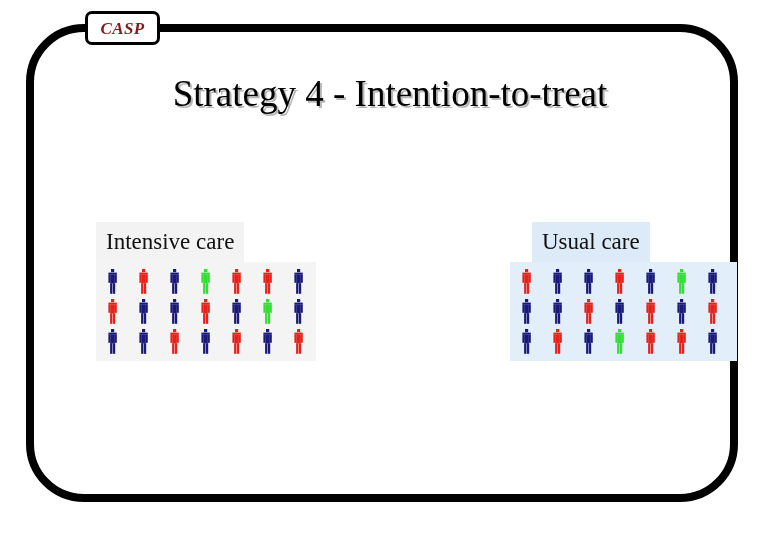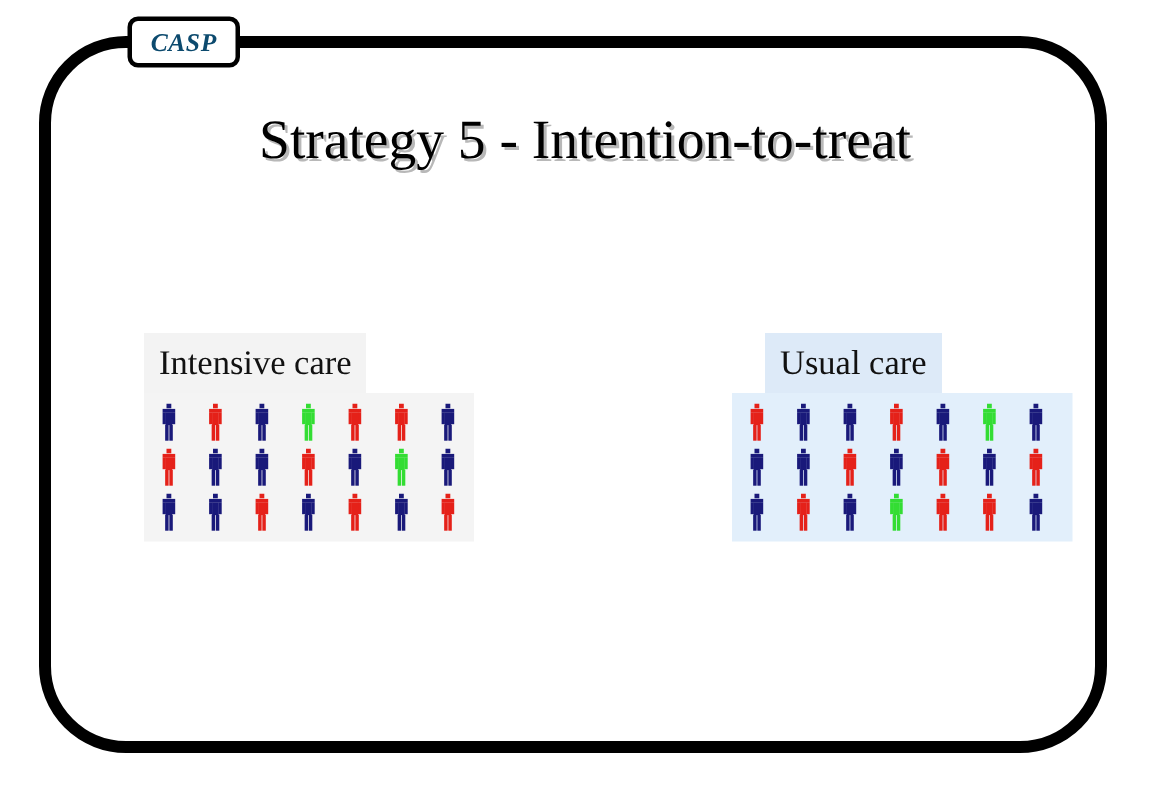--- a/index.html
+++ b/index.html
@@ -46,21 +46,21 @@
     display: flex;
     align-items: center;
     justify-content: center;
     z-index: 5;
   }
   #casp-tab .casp-text {
     font-family: "Liberation Serif", serif;
     font-style: italic;
     font-weight: 700;
     font-size: 17px;
-    color: #0c4a6e;
+    color: #7f1d1d;
     letter-spacing: 0.4px;
     line-height: 1;
   }
 
   
   #title {
     position: absolute;
     left: 0;
     top: 72px;
     width: 780px;
@@ -103,21 +103,21 @@
   }
   #group-intensive .group-label {
     background: #f3f3f3;
   }
   #group-intensive .group-grid {
     background: #f4f4f4;
     width: 218px;
   }
 
   #group-usual {
-    left: 488px;
+    left: 510px;
     top: 222px;
   }
   #group-usual .group-label {
     background: #ddeaf8;
     margin-left: 22px;
   }
   #group-usual .group-grid {
     background: #e2effb;
     width: 225px;
   }
@@ -133,21 +133,21 @@
 <body>
 
 <div id="slide">
 
   <div id="frame"></div>
 
   <div id="casp-tab">
     <span class="casp-text">CASP</span>
   </div>
 
-  <div id="title">Strategy 5 - Intention-to-treat</div>
+  <div id="title">Strategy 4 - Intention-to-treat</div>
 
   <div class="group" id="group-intensive">
     <div class="group-label">Intensive care</div>
     <div class="group-grid">
         <span>
           <svg class="person" viewBox="0 0 15 25">
             <rect x="6" y="0" width="3.2" height="3.2" fill="#19197a"></rect>
             <rect x="3.4" y="3.6" width="8.4" height="2.2" fill="#19197a"></rect>
             <rect x="3.4" y="5.8" width="2.2" height="8.0" fill="#19197a"></rect>
             <rect x="9.6" y="5.8" width="2.2" height="8.0" fill="#19197a"></rect>

